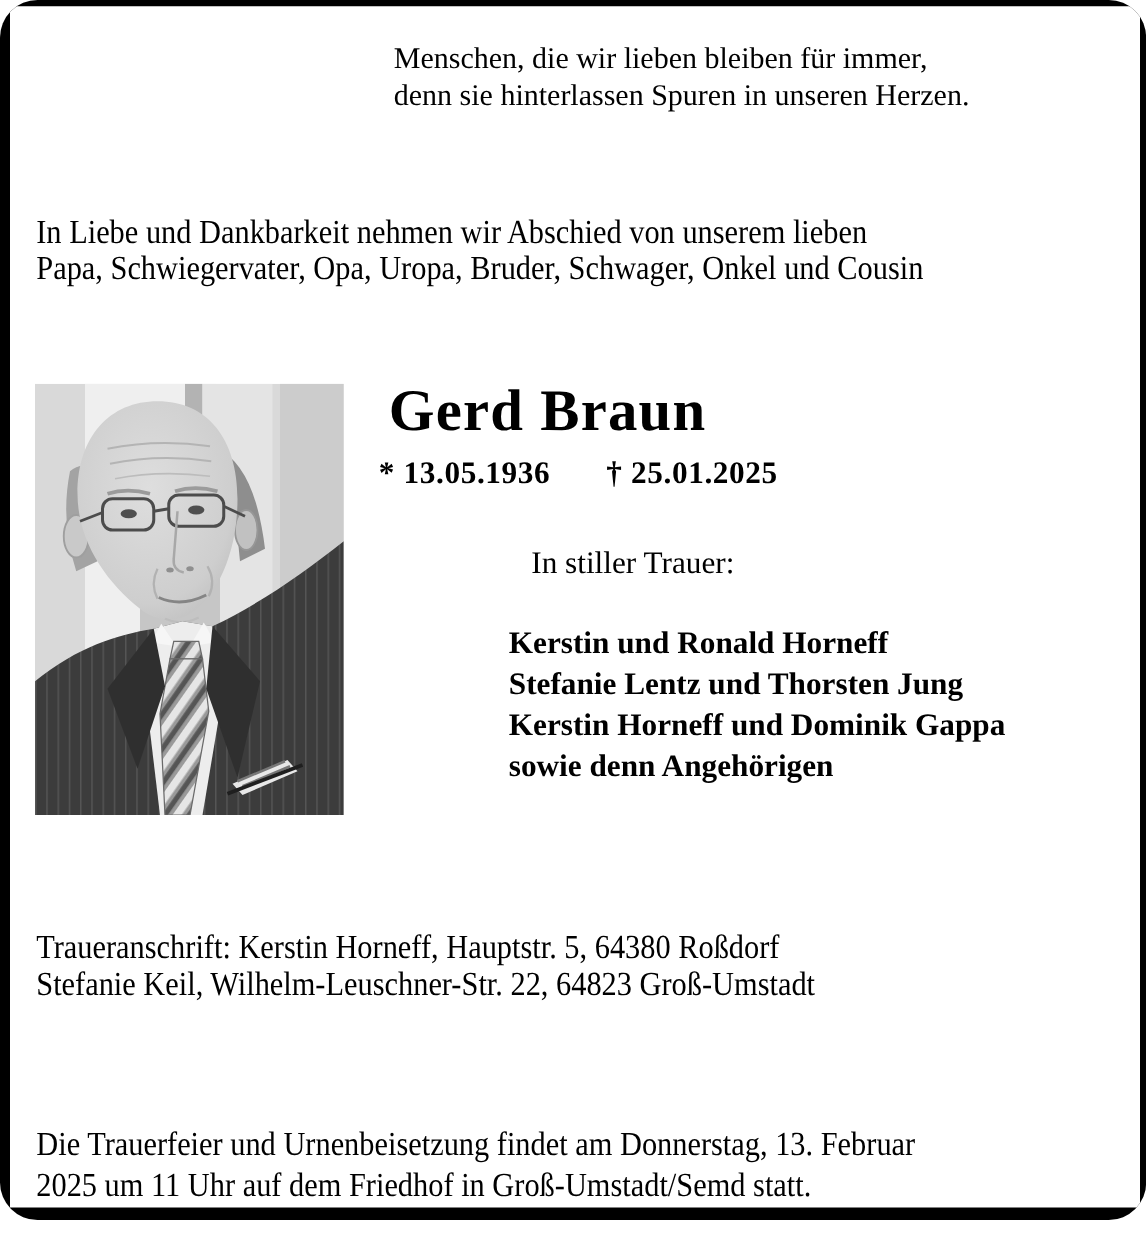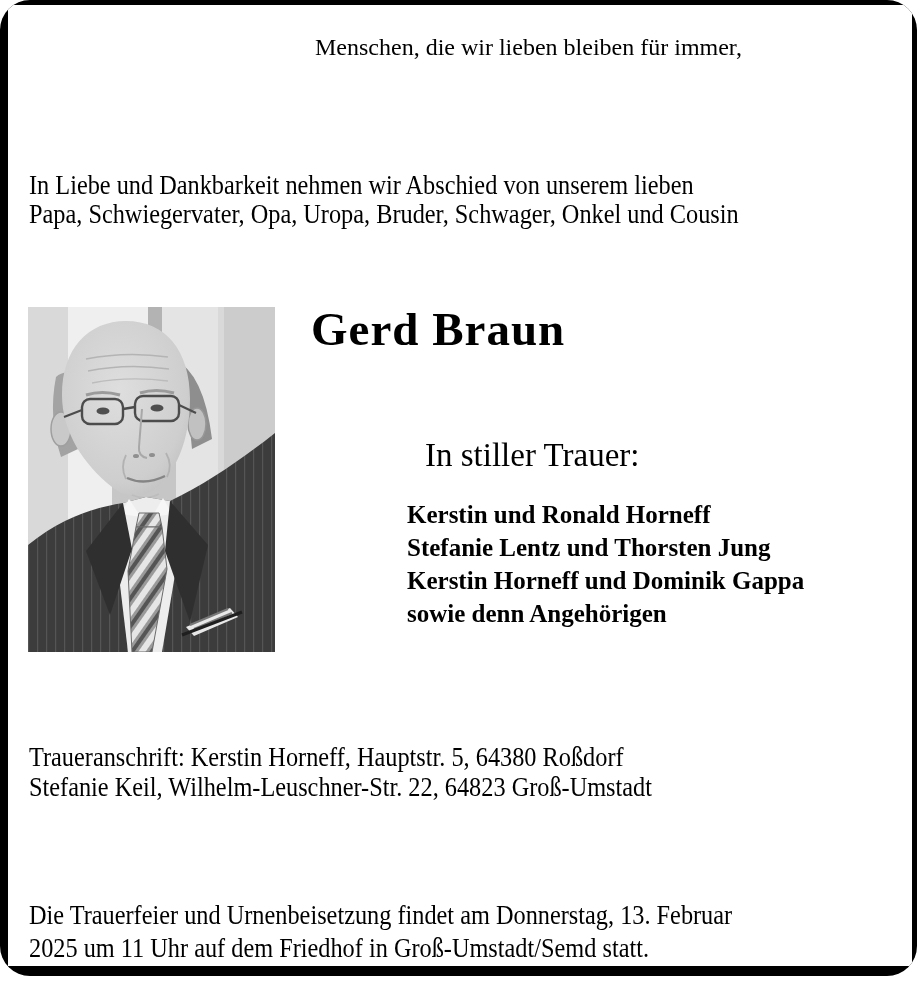--- a/index.html
+++ b/index.html
@@ -46,21 +46,21 @@
     left: 303px; top: 297px;
     font-size: 47px; font-weight: bold; letter-spacing: 1px; text-align: right;
   }
   .dates {
     left: 295px; top: 360px;
     font-size: 25px; font-weight: 600; letter-spacing: 0.5px;
   }
   .dates .death { margin-left: 38px; }
   .mourning-intro {
     left: 417px; top: 432px;
-    font-size: 33px;
+    font-size: 25px;
   }
   .mourners {
     left: 399px; top: 493px;
     font-size: 25px; font-weight: bold; line-height: 33px;
   }
   .address {
     left: 21px; top: 737px;
     font-size: 27px; line-height: 30px;
     transform: scaleX(0.90); transform-origin: 0 0;
   }
@@ -71,20 +71,21 @@
   }
 </style>
 </head>
 <body>
 
 <div class="frame">
   <div class="sheet">
 
     <div class="abs epigraph">
       <div>Menschen, die wir lieben bleiben für immer,</div>
+      <div>denn sie hinterlassen Spuren in unseren Herzen.</div>
     </div>
 
     <div class="abs intro">
       <div>In Liebe und Dankbarkeit nehmen wir Abschied von unserem lieben</div>
       <div>Papa, Schwiegervater, Opa, Uropa, Bruder, Schwager, Onkel und Cousin</div>
     </div>
 
     <figure class="abs photo">
       <svg width="247" height="345" viewBox="0 0 247 345" xmlns="http://www.w3.org/2000/svg">
         <defs>
@@ -160,20 +161,26 @@
         <path d="M142,194 L180,238 L162,315 L137,244 Z" fill="#2f2f2f"></path>
 
         <path d="M158,320 L202,301 L210,310 L166,329 Z" fill="#e8e8e8"></path>
         <path d="M162,318 L200,302 M166,322 L204,306" stroke="#777777" stroke-width="2" fill="none"></path>
         <path d="M154,328 L214,305" stroke="#1f1f1f" stroke-width="3" fill="none"></path>
       </svg>
     </figure>
 
     <div class="abs name">Gerd Braun</div>
 
+    <div class="abs dates">
+      <span class="birth">*</span>
+      <span>13.05.1936</span>
+      <span class="death">†</span>
+      <span>25.01.2025</span>
+    </div>
 
     <div class="abs mourning-intro">In stiller Trauer:</div>
 
     <div class="abs mourners">
       <div>Kerstin und Ronald Horneff</div>
       <div>Stefanie Lentz und Thorsten Jung</div>
       <div>Kerstin Horneff und Dominik Gappa</div>
       <div>sowie denn Angehörigen</div>
     </div>
 

